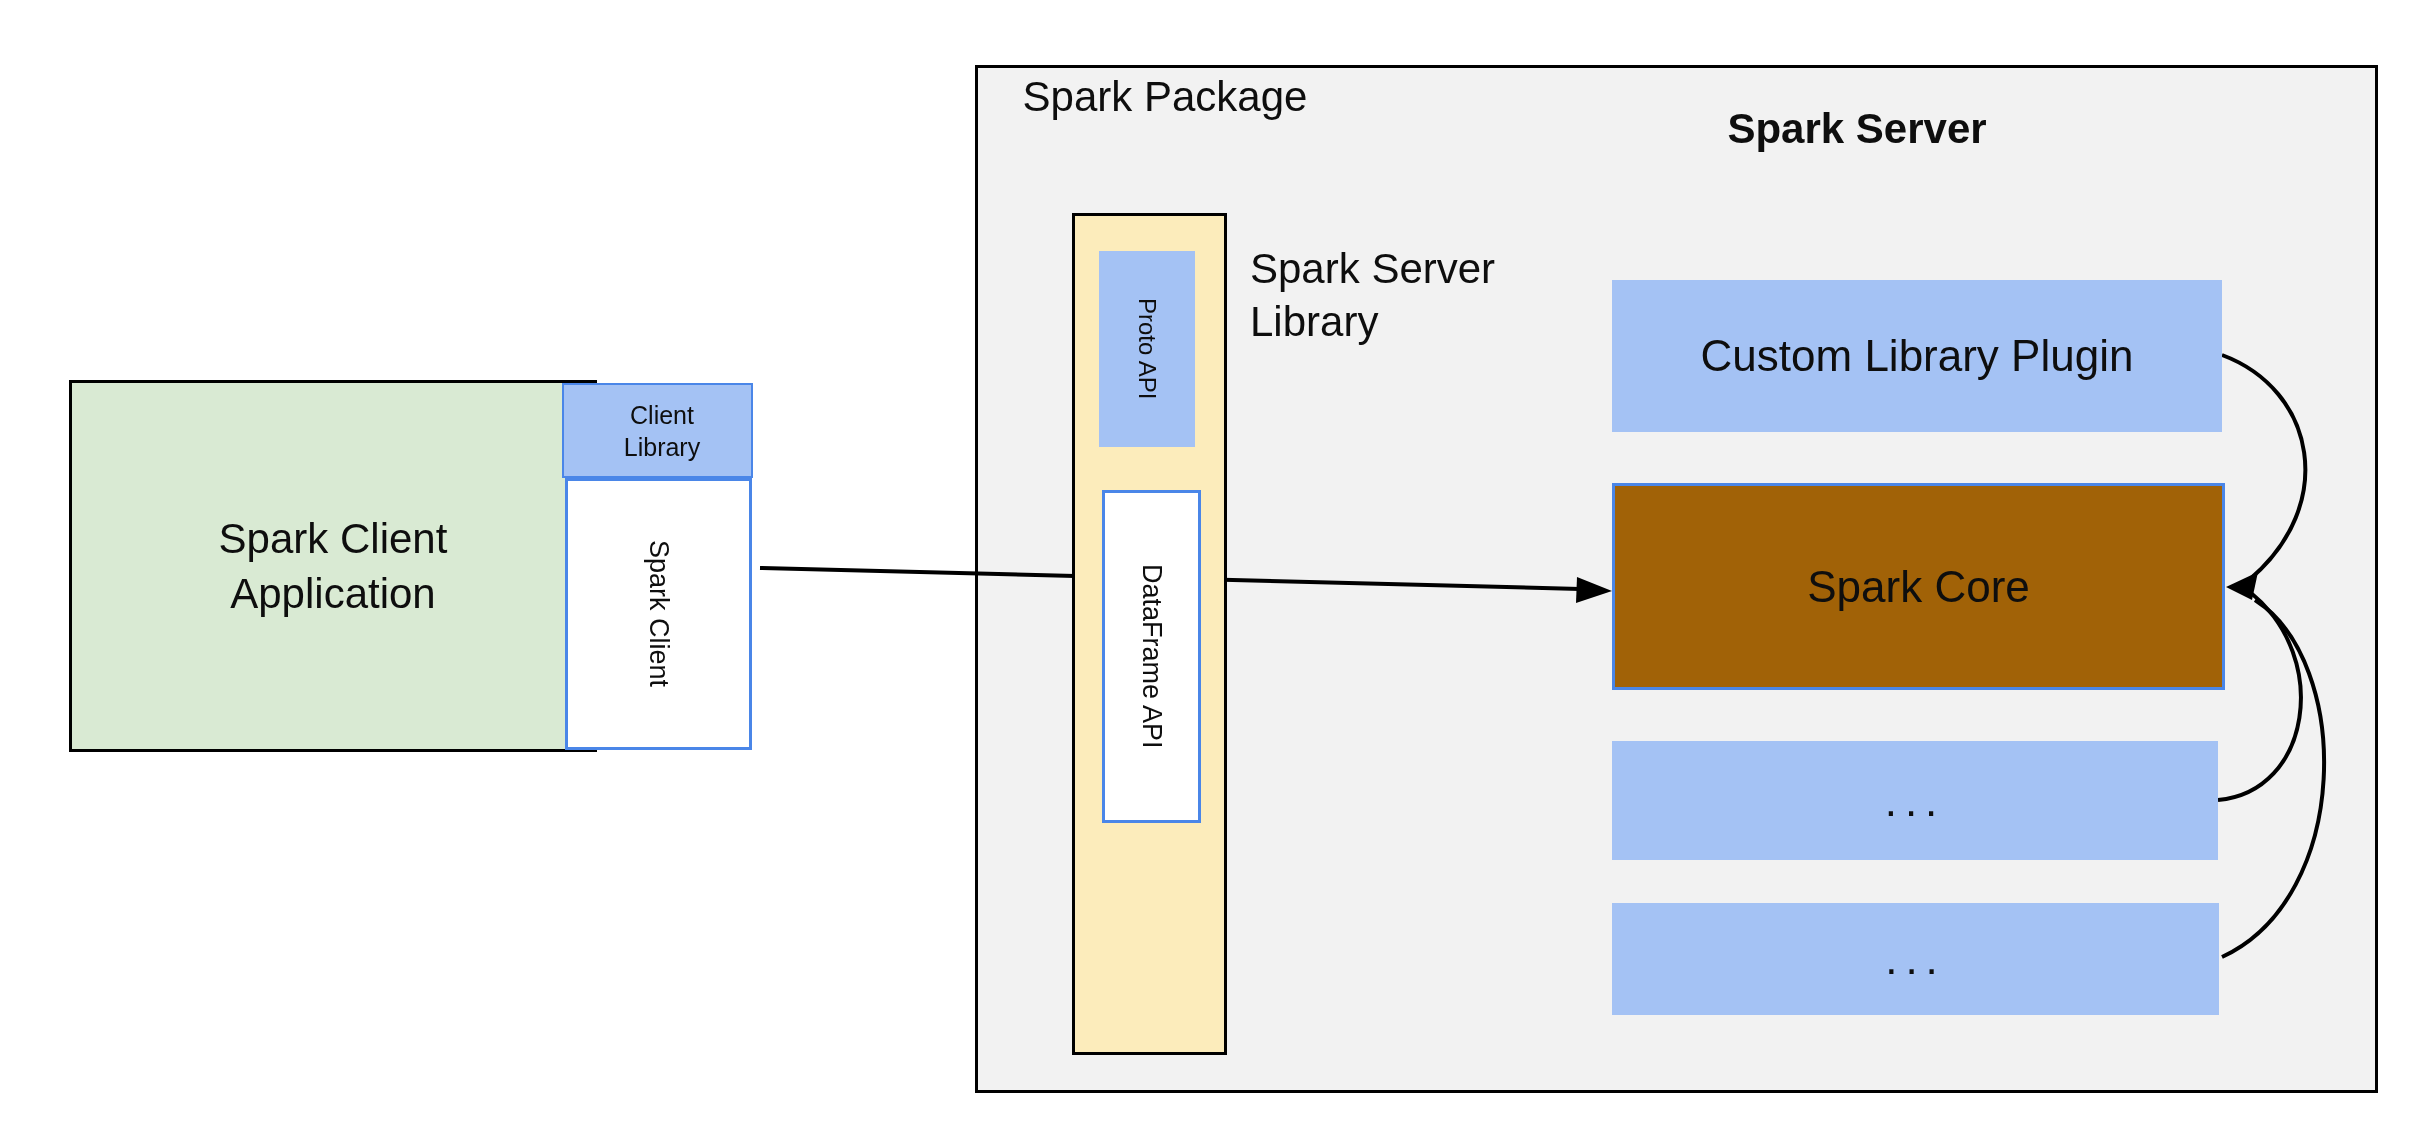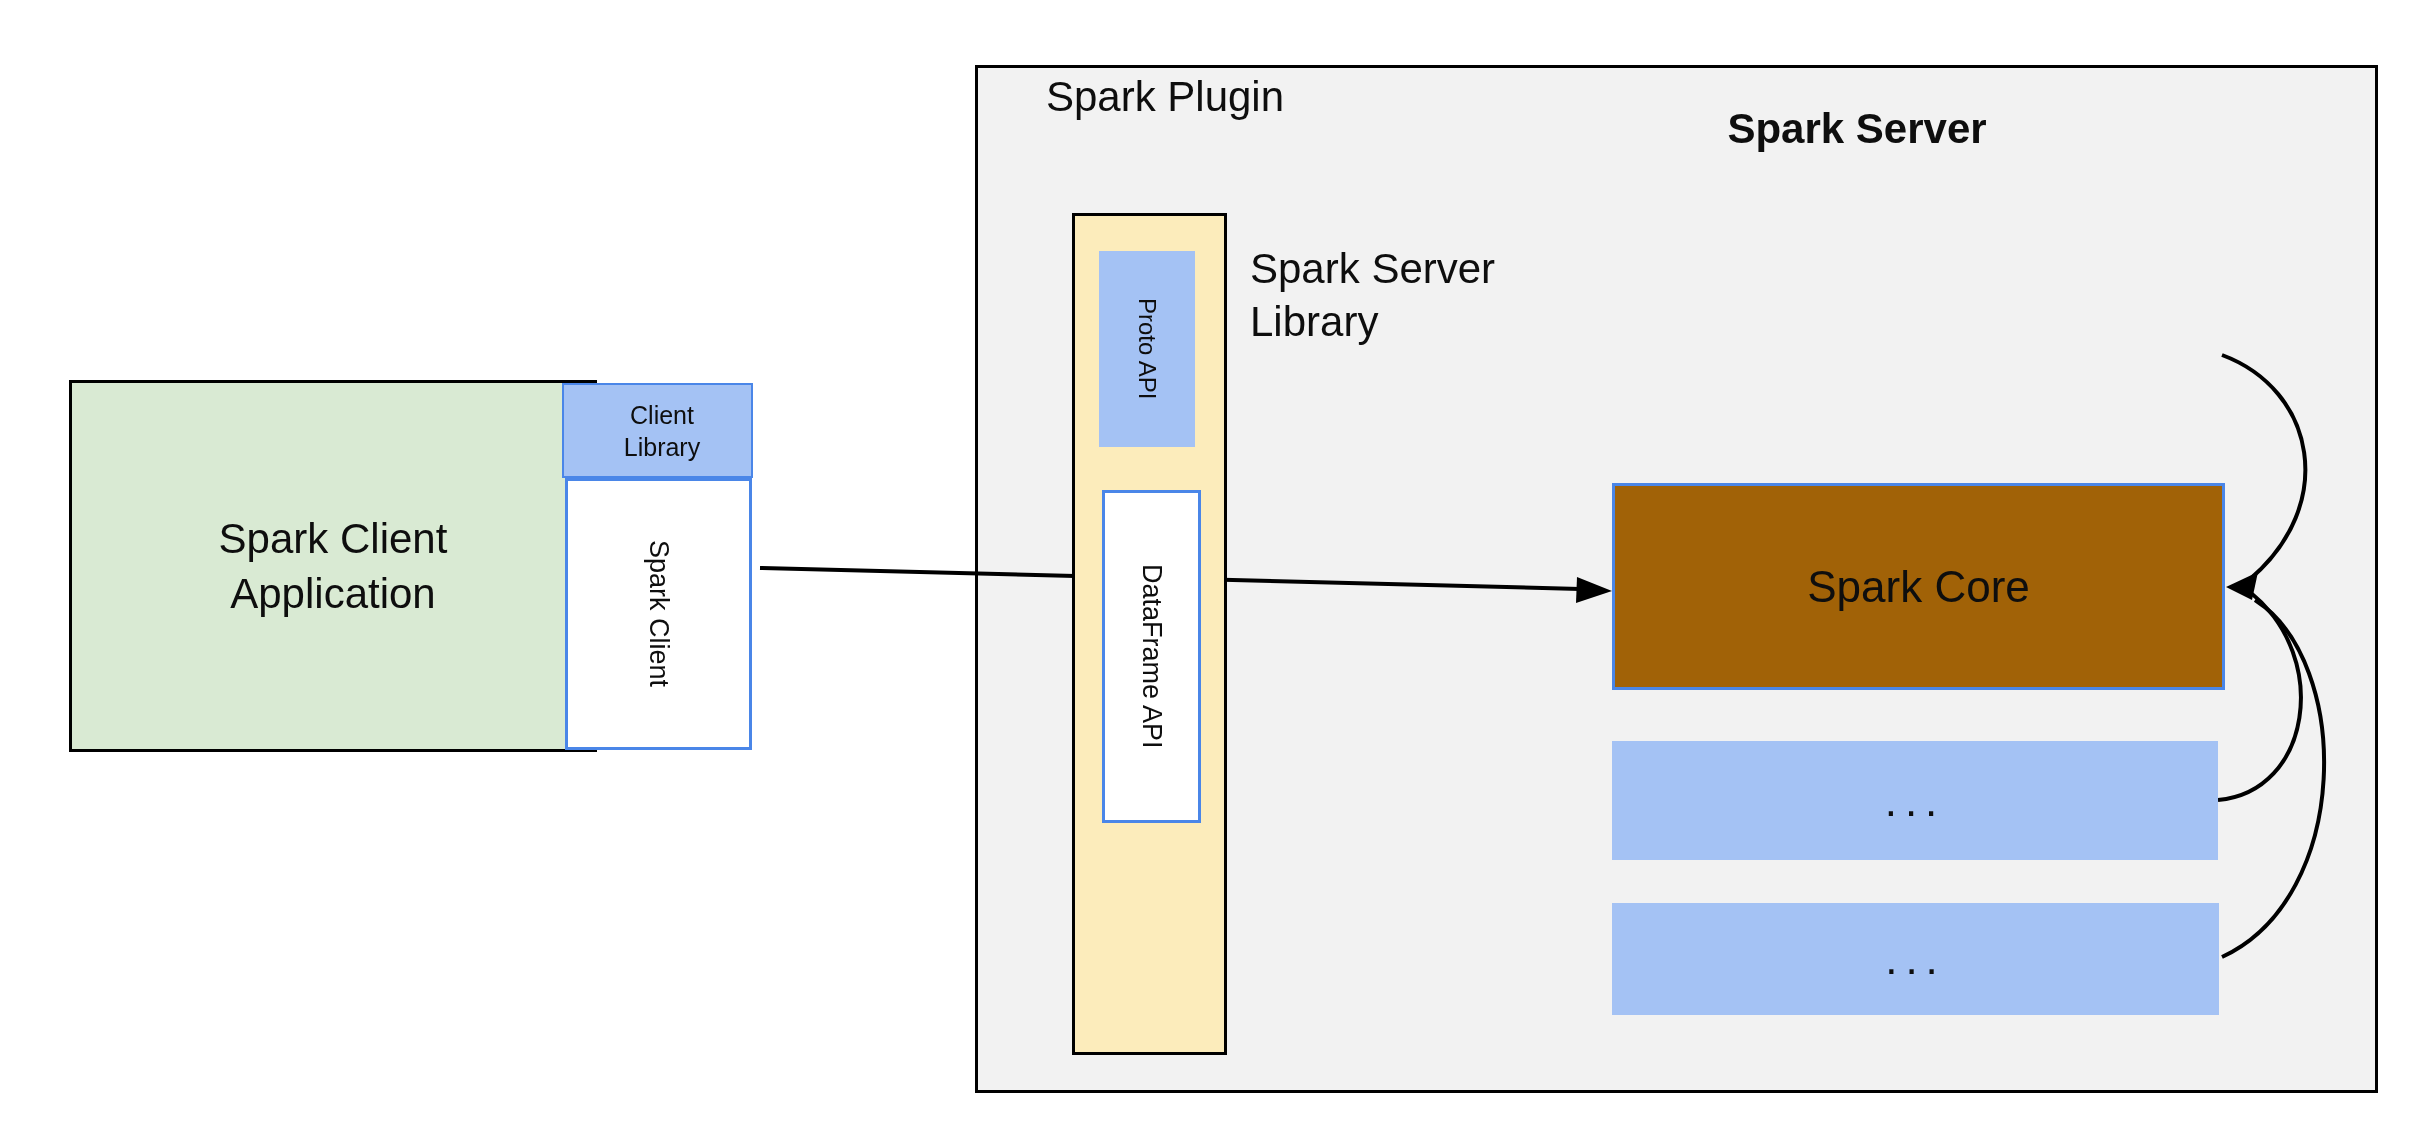--- a/index.html
+++ b/index.html
@@ -119,35 +119,38 @@
   <div class="abs box yellow-box"></div>
 
   <div class="abs box proto-box">
     <span class="vtext">Proto API</span>
   </div>
 
   <div class="abs box dataframe-box">
     <span class="vtext">DataFrame API</span>
   </div>
 
+  <div class="abs box clp-box">
+    <span>Custom Library Plugin</span>
+  </div>
 
   <div class="abs box core-box">
     <span>Spark Core</span>
   </div>
 
   <div class="abs box dots-box-1">
     <span>...</span>
   </div>
 
   <div class="abs box dots-box-2">
     <span>...</span>
   </div>
 
   <div class="abs label connect-label">
-    <div>Spark Plugin</div>
+    <div>Spark Package</div>
   </div>
 
   <div class="abs label server-title">Spark Server</div>
 
   <div class="abs label library-label">
     <div>Spark Server</div>
     <div>Library</div>
   </div>
 
 </div>

